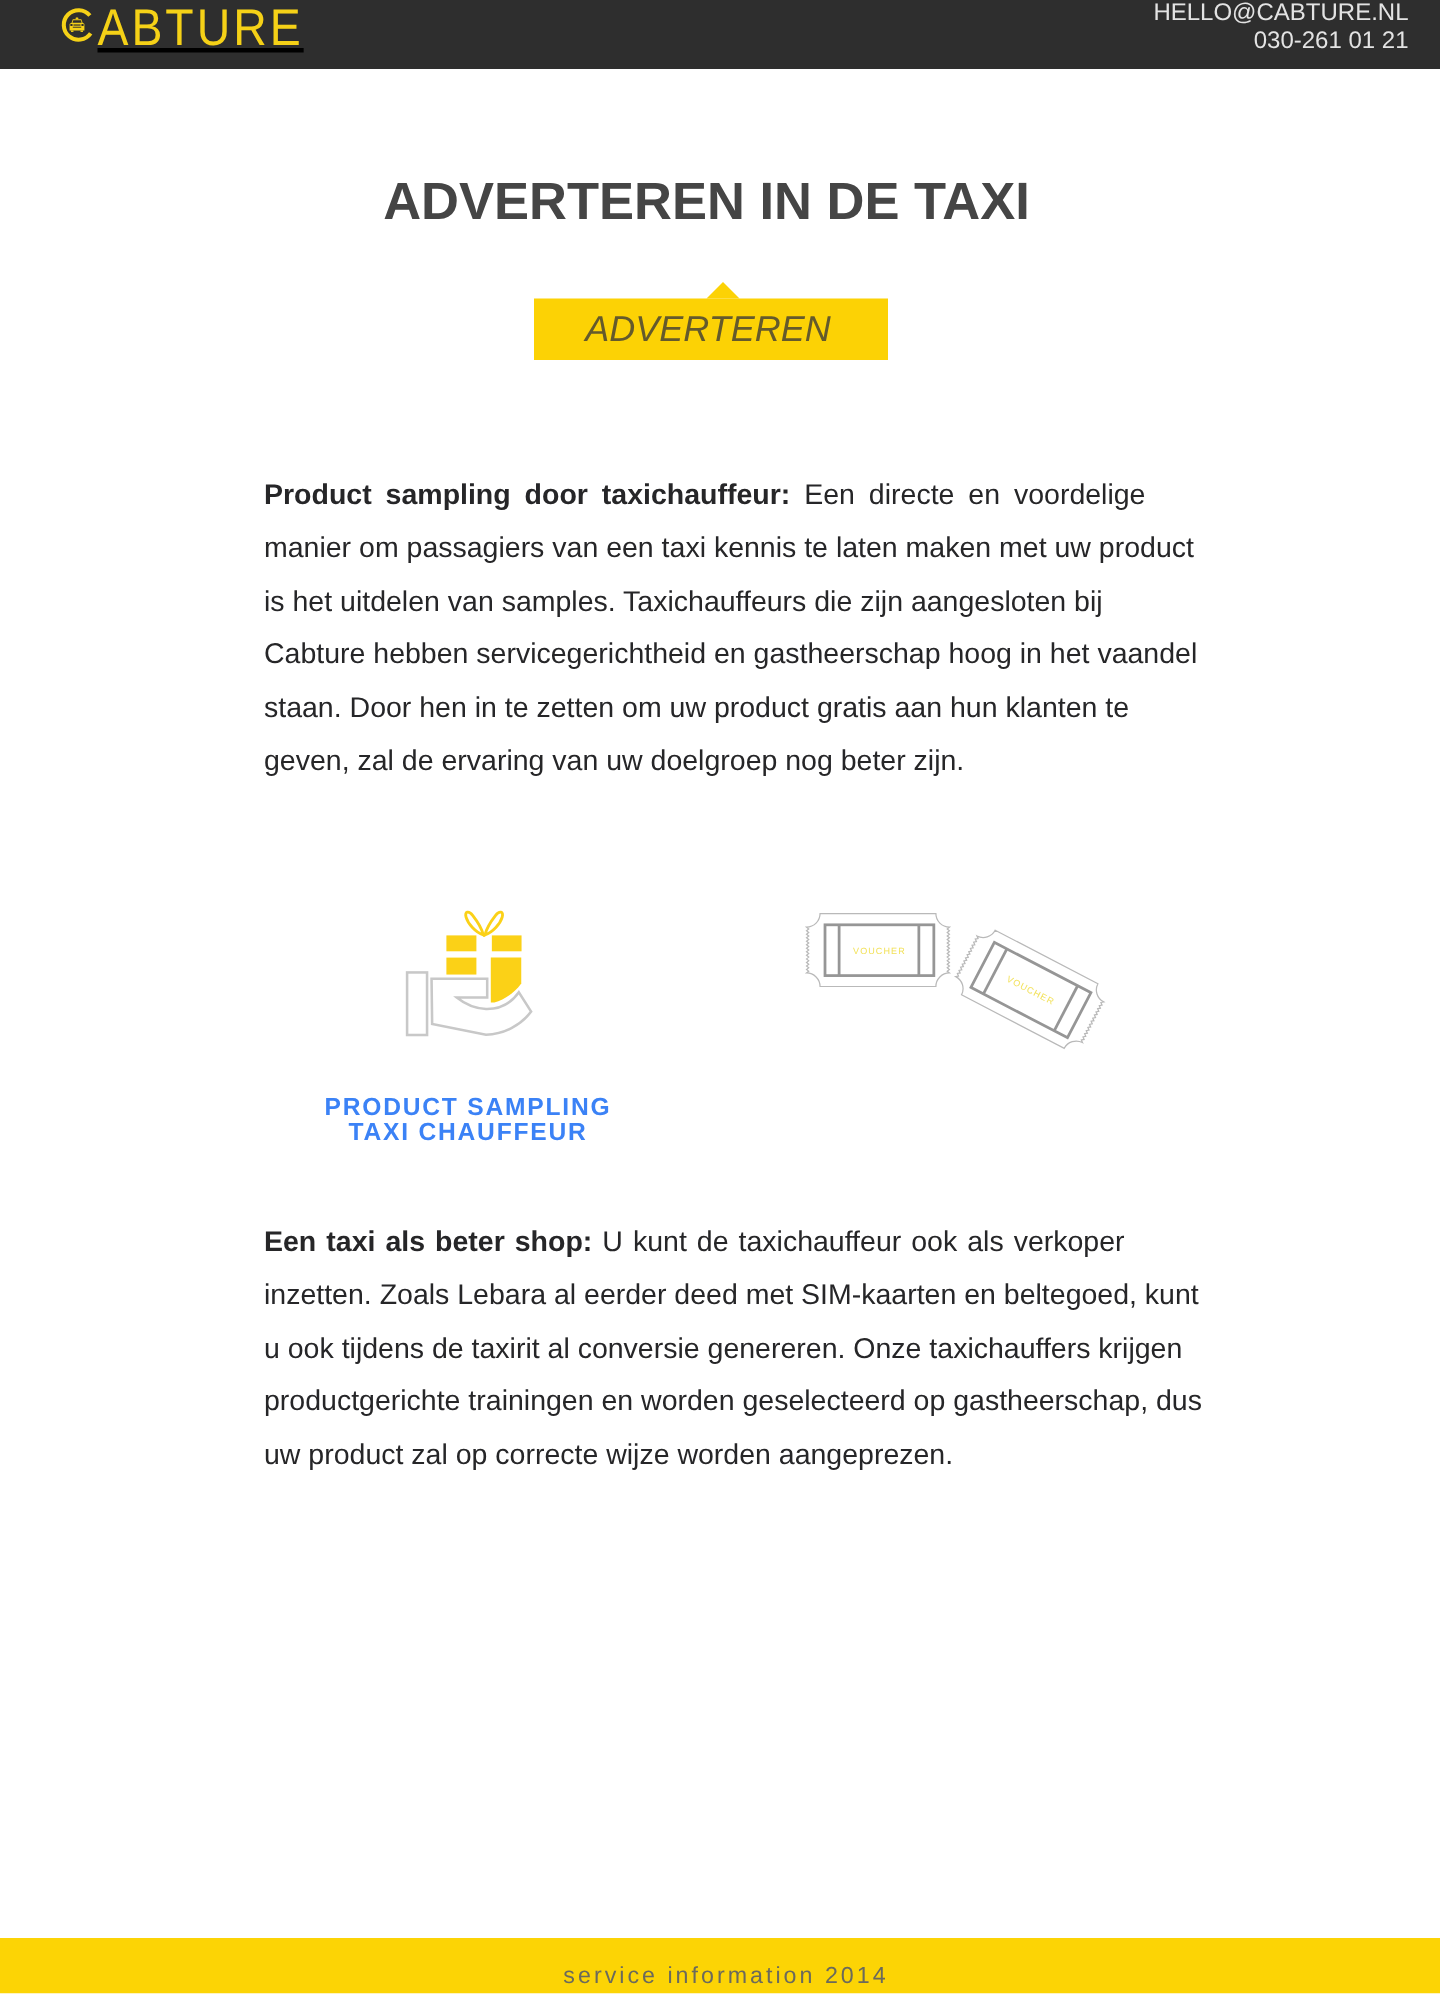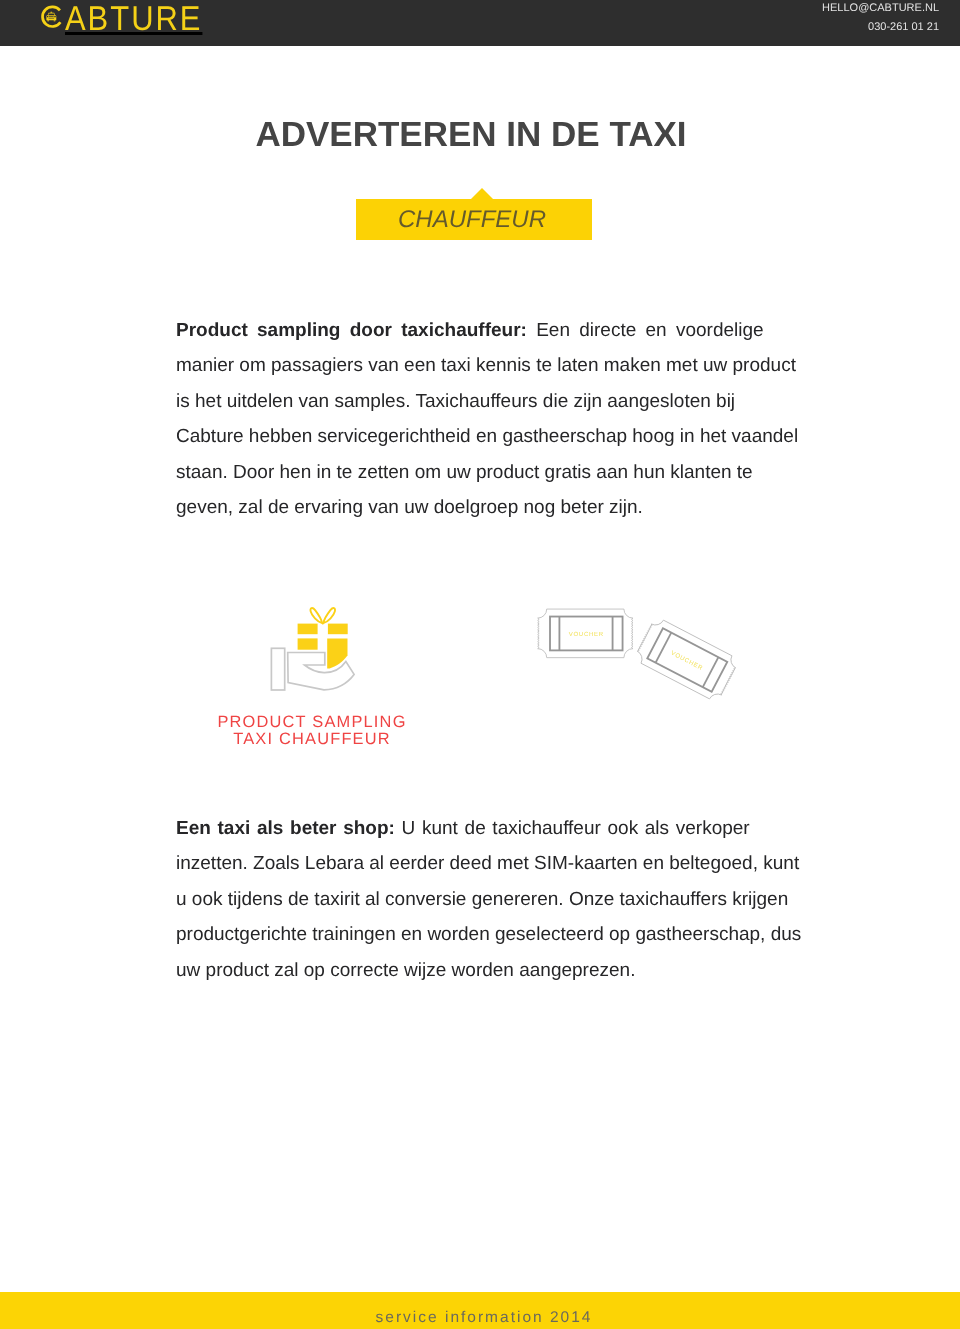--- a/index.html
+++ b/index.html
@@ -8,21 +8,21 @@
        font-family:"Liberation Sans",sans-serif;position:relative;overflow:hidden;}
 
   
   .header{position:absolute;left:0;top:0;width:960px;height:46px;background:#2e2e2e;}
   .logo{position:absolute;left:38px;top:2px;height:29px;display:flex;align-items:flex-start;text-decoration:underline;}
   .logo-mark{width:28px;height:29px;display:block;}
   .logo-word{color:#f5d117;font-size:34.4px;line-height:34px;letter-spacing:2.2px;
              font-weight:400;margin-left:-1px;display:inline-block;
              transform:scaleX(0.90);transform-origin:left center;}
   .contact{position:absolute;right:21px;top:-1px;text-align:right;color:#e3e3e3;
-           font-size:11px;line-height:19px;letter-spacing:0px;}
+           font-size:16px;line-height:19px;letter-spacing:0px;}
 
   
   .title{position:absolute;left:-9px;top:115px;width:960px;text-align:center;
          color:#454545;font-size:35px;font-weight:bold;letter-spacing:0px;}
 
   
   .banner{position:absolute;left:356px;top:199px;width:236px;height:41px;background:#fcd205;}
   .banner-arrow{position:absolute;left:471px;top:188px;width:0;height:0;
                 border-left:11px solid transparent;border-right:11px solid transparent;
                 border-bottom:11px solid #fcd205;}
@@ -38,21 +38,21 @@
   #para2::first-line{word-spacing:1.4px;}
   #para1{top:313px;}
   #para2{top:811px;}
 
   
   .icon-block{position:absolute;text-align:center;}
   #icon-block-1{left:192px;top:604px;width:240px;}
   #icon-block-2{left:530px;top:605px;width:215px;padding-top:89px;}
   .icon-gift{display:block;margin:0 auto 0 76px;width:90px;height:90px;}
   .icon-voucher{position:absolute;left:0px;top:0px;width:215px;height:97px;}
-  .icon-label{color:#ef4444;font-size:16.4px;line-height:16.8px;letter-spacing:1.2px;font-weight:400;margin-top:20px;}
+  .icon-label{color:#3b82f6;font-size:16.4px;line-height:16.8px;letter-spacing:1.2px;font-weight:700;margin-top:36px;}
   .gift-y{fill:#fbd117;}
   .gift-bow{fill:none;stroke:#fbd117;stroke-width:1.9;}
   .gift-gray{fill:none;stroke:#c8c8c8;stroke-width:1.7;stroke-linejoin:miter;}
   .tk-outer{fill:#ffffff;stroke:#b9b9b9;stroke-width:0.85;stroke-linejoin:miter;}
   .tk-inner{fill:none;stroke:#969696;stroke-width:1.9;}
   .tk-label{fill:#f2e159;font-size:6.2px;letter-spacing:0.75px;text-anchor:middle;
             font-family:"Liberation Sans",sans-serif;}
 
   
   .footer{position:absolute;left:0;top:1292px;width:960px;height:37px;background:#fcd405;}
@@ -94,21 +94,21 @@
 
 <div class="contact">
   <div>HELLO@CABTURE.NL</div>
   <div>030-261 01 21</div>
 </div>
 
 <div class="title">ADVERTEREN IN DE TAXI</div>
 
 <div class="banner-arrow"></div>
 <div class="banner"></div>
-<div class="banner-text">CHAUFFEUR</div>
+<div class="banner-text">ADVERTEREN</div>
 
 <div class="para" id="para1">
   <b>Product sampling door taxichauffeur:</b><span> Een directe en voordelige manier om passagiers van een taxi kennis te laten maken met uw product is het uitdelen van samples. Taxichauffeurs die zijn aangesloten bij Cabture hebben servicegerichtheid en gastheerschap hoog in het vaandel staan. Door hen in te zetten om uw product gratis aan hun klanten te geven, zal de ervaring van uw doelgroep nog beter zijn.</span>
 </div>
 
 <div class="para" id="para2">
   <b>Een taxi als beter shop:</b><span> U kunt de taxichauffeur ook als verkoper inzetten. Zoals Lebara al eerder deed met SIM-kaarten en beltegoed, kunt u ook tijdens de taxirit al conversie genereren. Onze taxichauffers krijgen productgerichte trainingen en worden geselecteerd op gastheerschap, dus uw product zal op correcte wijze worden aangeprezen.</span>
 </div>
 
 <div class="icon-block" id="icon-block-1">

